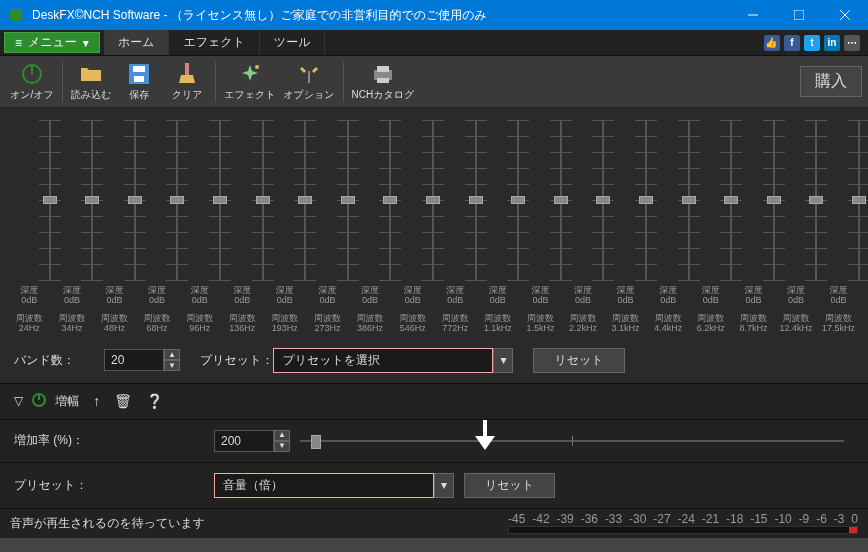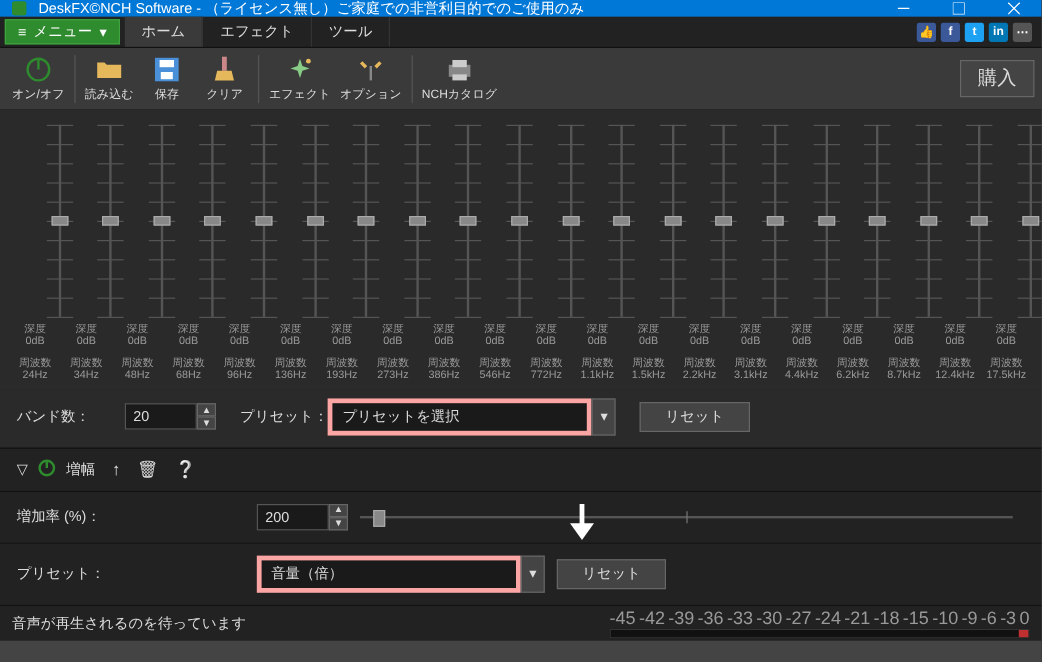--- a/index.html
+++ b/index.html
@@ -1,19 +1,19 @@
 <!DOCTYPE html>
 <html><head>
 <meta charset="utf-8">
 <style>
 * { margin: 0; padding: 0; box-sizing: border-box; font-family: "Meiryo", "Yu Gothic", sans-serif; }
 body { background: #3a3a3a; color: #ddd; font-size: 12px; width: 868px; height: 552px; overflow: hidden; }
 
 
-.titlebar { background: #0078d7; height: 14px; display: flex; align-items: center; color: #fff; }
+.titlebar { background: #0078d7; height: 30px; display: flex; align-items: center; color: #fff; }
 .titlebar .icon { width: 20px; height: 20px; margin: 0 6px; display: inline-flex; align-items: center; justify-content: center; }
 .titlebar .title { flex: 1; font-size: 12px; }
 .titlebar .winbtns { display: flex; }
 .titlebar .winbtn { width: 46px; height: 30px; display: flex; align-items: center; justify-content: center; }
 
 
 .menubar { background: #222; height: 26px; display: flex; align-items: stretch; border-bottom: 1px solid #111; }
 .menubtn { background: #2e8b2e; color: #fff; padding: 0 10px; display: flex; align-items: center; gap: 6px; border: 1px solid #3fa33f; margin: 2px 4px; font-size: 12px; }
 .menubtn .bars { display: inline-block; }
 .menutab { color: #ddd; padding: 0 14px; display: flex; align-items: center; border-right: 1px solid #333; font-size: 12px; }
@@ -41,21 +41,21 @@
 
 
 .ctrlrow { display: flex; align-items: center; padding: 10px 14px; background: #2a2a2a; }
 .ctrlrow.dark { background: #222; border-top: 1px solid #111; }
 .lbl { width: 90px; color: #ddd; }
 .numinput { display: flex; }
 .numinput input { width: 60px; background: #1a1a1a; border: 1px solid #555; color: #ddd; padding: 3px 6px; font-size: 12px; }
 .spinbtns { display: flex; flex-direction: column; }
 .spinbtns button { width: 16px; height: 11px; background: #444; border: 1px solid #666; color: #ddd; font-size: 8px; line-height: 1; padding: 0; }
 .select { display: flex; width: 240px; }
-.select .selbody { flex: 1; background: #1a1a1a; border: 4px solid #fca5a5; color: #ddd; padding: 3px 8px; font-size: 12px; }
+.select .selbody { flex: 1; background: #1a1a1a; border: 1px solid #fca5a5; color: #ddd; padding: 3px 8px; font-size: 12px; }
 .select .selarrow { width: 20px; background: #444; border: 1px solid #666; display: flex; align-items: center; justify-content: center; }
 .btn { background: #444; border: 1px solid #666; color: #ddd; padding: 3px 20px; font-size: 12px; }
 
 
 .sechdr { display: flex; align-items: center; padding: 8px 14px; background: #222; border-top: 1px solid #111; gap: 8px; }
 .sechdr .tri { color: #ddd; }
 .sechdr .pwr { color: #2e8b2e; }
 .sechdr .secname { color: #ddd; }
 .sechdr .bigtext { flex: 1; text-align: center; font-size: 22px; color: #90b8d8; }
 .sechdr .icn { color: #ddd; margin-left: 6px; font-size: 14px; }
@@ -65,21 +65,21 @@
 .hslider .track { position: absolute; top: 8px; left: 0; right: 0; height: 2px; background: #555; }
 .hslider .mark { position: absolute; top: 4px; width: 1px; height: 10px; background: #777; }
 .hslider .thumb { position: absolute; top: 3px; width: 10px; height: 14px; background: #888; border: 1px solid #aaa; }
 
 
 .arrow-down { position: absolute; left: 470px; top: 418px; pointer-events: none; }
 
 
 .statusbar { background: #222; border-top: 1px solid #111; display: flex; align-items: center; padding: 4px 10px; height: 30px; }
 .meter { display: flex; flex-direction: column; width: 350px; }
-.meter .ticks { display: flex; justify-content: space-between; font-size: 15px; color: #999; }
+.meter .ticks { display: flex; justify-content: space-between; font-size: 12px; color: #999; }
 .meter .bar { height: 8px; background: #111; border: 1px solid #333; position: relative; }
 .meter .bar .clip { position: absolute; right: 0; top: 0; bottom: 0; width: 8px; background: #c03030; }
 
 .footer { background: #444; color: #999; padding: 4px 10px; font-size: 11px; height: 22px; display: flex; align-items: center; }
 </style>
 </head>
 <body>
 
 <div class="titlebar">
   <span class="icon">

